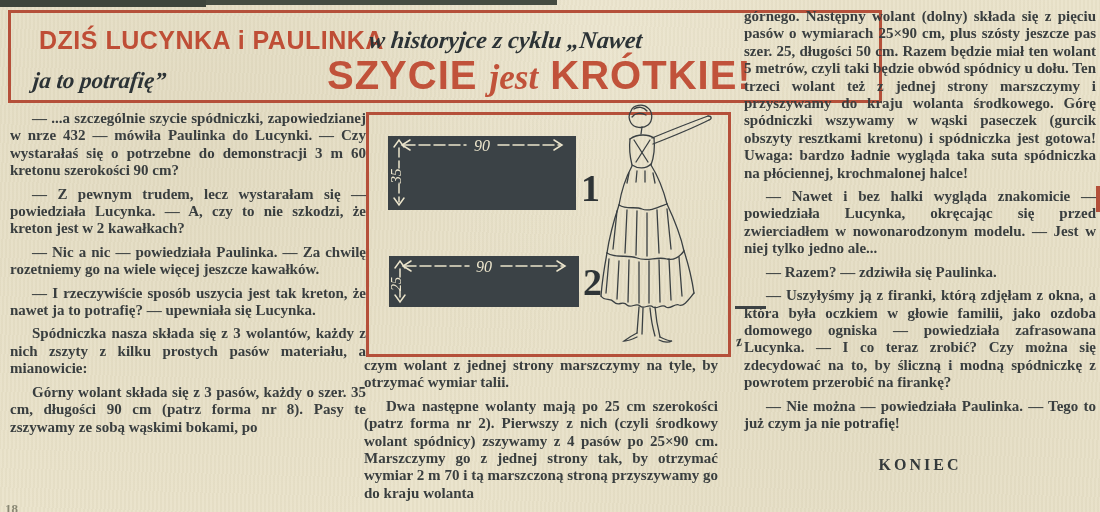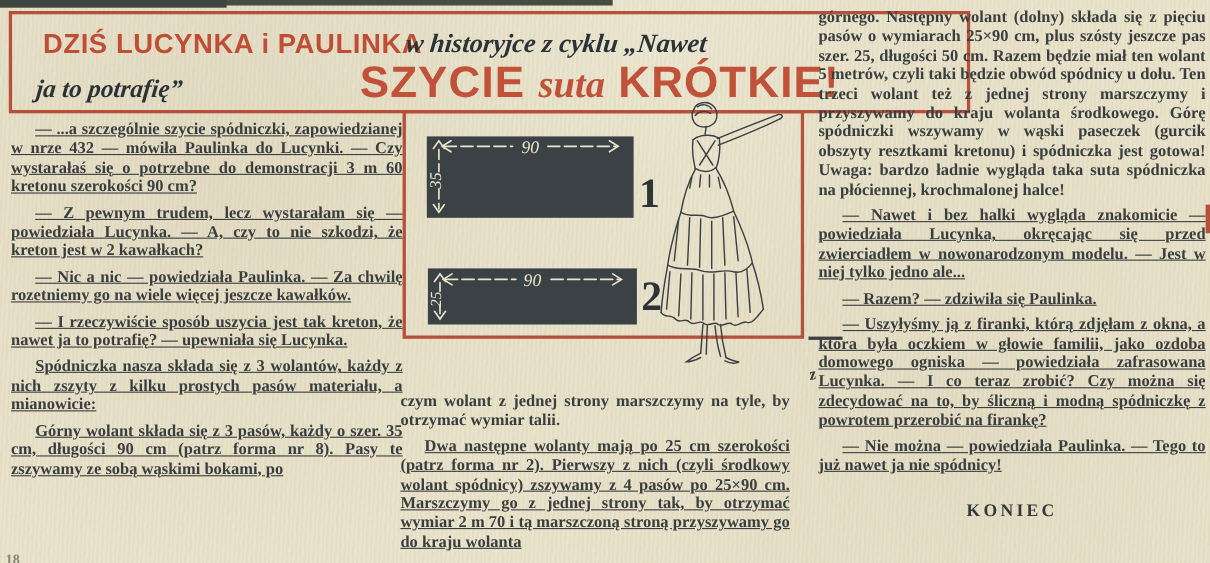--- a/index.html
+++ b/index.html
@@ -28,55 +28,55 @@
   .k-red{position:absolute;left:28px;top:13px;white-space:nowrap;
     font-family:"Liberation Sans",sans-serif;font-weight:bold;font-size:25px;letter-spacing:0.5px;color:#bf4e36;}
   .k-script1{position:absolute;left:358px;top:14px;white-space:nowrap;
     font-style:italic;font-weight:bold;font-size:24px;color:#2c3336;transform:skewX(-6deg);}
   .k-script2{position:absolute;left:22px;top:55px;white-space:nowrap;
     font-style:italic;font-weight:bold;font-size:23px;color:#2c3336;transform:skewX(-6deg);}
   .title-main{position:absolute;left:316px;top:40px;white-space:nowrap;
     font-family:"Liberation Sans",sans-serif;font-weight:bold;font-size:40px;letter-spacing:1px;color:#c1523a;}
   .title-jest{font-family:"Liberation Serif",serif;font-style:italic;font-size:35px;letter-spacing:0;}
   
-  .diagram-box{position:absolute;left:366px;top:100px;width:365px;height:208px;
+  .diagram-box{position:absolute;left:366px;top:112px;width:365px;height:245px;
     border:3px solid #b5503a;box-sizing:border-box;overflow:visible;}
   .form-rect{position:absolute;background:#3b4246;}
   .form1{left:19px;top:21px;width:188px;height:74px;}
   .form2{left:20px;top:141px;width:190px;height:51px;}
   .form-rect svg{display:block;width:100%;height:100%;}
   .form-number{position:absolute;font-family:"Liberation Serif",serif;font-weight:bold;
     font-size:38px;color:#2e3436;line-height:1;}
   .n1{left:212px;top:54px;}
   .n2{left:214px;top:148px;}
   .woman{position:absolute;left:228px;top:-12px;width:122px;height:252px;}
   
   .col{position:absolute;text-align:justify;font-weight:bold;font-size:15px;line-height:17.4px;color:#393e3f;}
   .col p{margin:0 0 6px 0;}
-  .col p.indent{text-indent:22px;text-decoration:underline;}
+  .col p.indent{text-indent:22px;}
   .col-left{left:10px;top:110px;width:356px;}
   .col-mid{left:364px;top:357px;width:354px;}
   .col-right{left:744px;top:8px;width:352px;}
   .koniec{text-align:center;letter-spacing:3px;font-size:16px;margin-top:24px;font-weight:bold;color:#343a3b;}
 </style>
 </head>
 <body>
 
 <div class="top-bar"></div>
 <div class="top-bar-thick"></div>
 <div class="edge-tick"></div>
 <div class="stray-dash"></div>
 <span class="pen-mark">z</span>
 <span class="page-number">18</span>
 
 <div class="headline-box">
   <span class="k-red">DZIŚ LUCYNKA i PAULINKA</span>
   <span class="k-script1">w historyjce z cyklu „Nawet</span>
   <span class="k-script2">ja to potrafię”</span>
-  <span class="title-main"><span>SZYCIE</span> <span class="title-jest">suta</span> <span>KRÓTKIE!</span></span>
+  <span class="title-main"><span>SZYCIE</span> <span class="title-jest">jest</span> <span>KRÓTKIE!</span></span>
 </div>
 
 <div class="diagram-box">
 
   <div class="form-rect form1">
     <svg viewBox="0 0 188 74">
       <g stroke="#ece5cc" fill="none" stroke-width="1.5" stroke-linecap="round">
         <path d="M16,9 L78,9" stroke-dasharray="11 4"></path>
         <path d="M110,9 L172,9" stroke-dasharray="11 4"></path>
         <path d="M22,4 L14,9 L22,14"></path>
@@ -182,15 +182,15 @@
 <div class="col col-mid">
   <p>czym wolant z jednej strony marszczymy na tyle, by otrzymać wymiar talii.</p>
   <p class="indent">Dwa następne wolanty mają po 25 cm szerokości (patrz forma nr 2). Pierwszy z nich (czyli środkowy wolant spódnicy) zszywamy z 4 pasów po 25×90 cm. Marszczymy go z jednej strony tak, by otrzymać wymiar 2 m 70 i tą marszczoną stroną przyszywamy go do kraju wolanta</p>
 </div>
 
 <div class="col col-right">
   <p>górnego. Następny wolant (dolny) składa się z pięciu pasów o wymiarach 25×90 cm, plus szósty jeszcze pas szer. 25, długości 50 cm. Razem będzie miał ten wolant 5 metrów, czyli taki będzie obwód spódnicy u dołu. Ten trzeci wolant też z jednej strony marszczymy i przyszywamy do kraju wolanta środkowego. Górę spódniczki wszywamy w wąski paseczek (gurcik obszyty resztkami kretonu) i spódniczka jest gotowa! Uwaga: bardzo ładnie wygląda taka suta spódniczka na płóciennej, krochmalonej halce!</p>
   <p class="indent">— Nawet i bez halki wygląda znakomicie — powiedziała Lucynka, okręcając się przed zwierciadłem w nowonarodzonym modelu. — Jest w niej tylko jedno ale...</p>
   <p class="indent">— Razem? — zdziwiła się Paulinka.</p>
   <p class="indent">— Uszyłyśmy ją z firanki, którą zdjęłam z okna, a która była oczkiem w głowie familii, jako ozdoba domowego ogniska — powiedziała zafrasowana Lucynka. — I co teraz zrobić? Czy można się zdecydować na to, by śliczną i modną spódniczkę z powrotem przerobić na firankę?</p>
-  <p class="indent">— Nie można — powiedziała Paulinka. — Tego to już nawet ja nie spódnicy!</p>
+  <p class="indent">— Nie można — powiedziała Paulinka. — Tego to już czym ja nie potrafię!</p>
   <div class="koniec">KONIEC</div>
 </div>
 
 </body></html>

